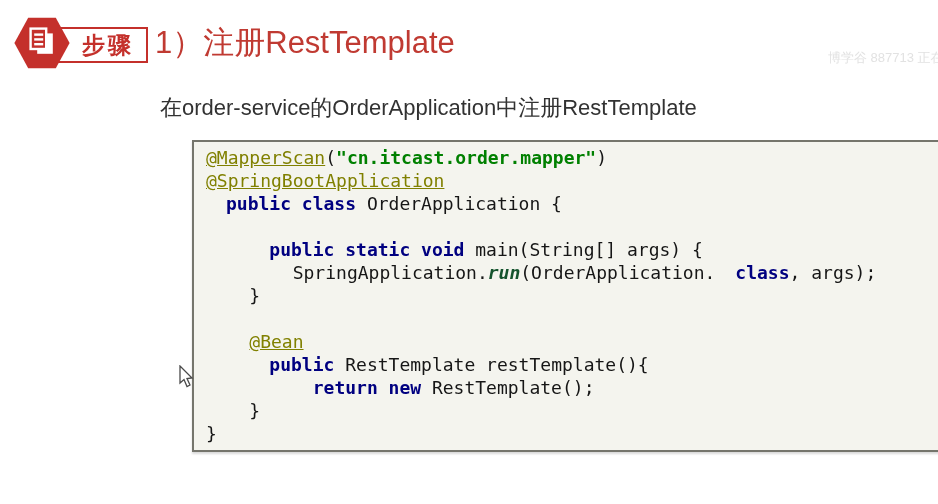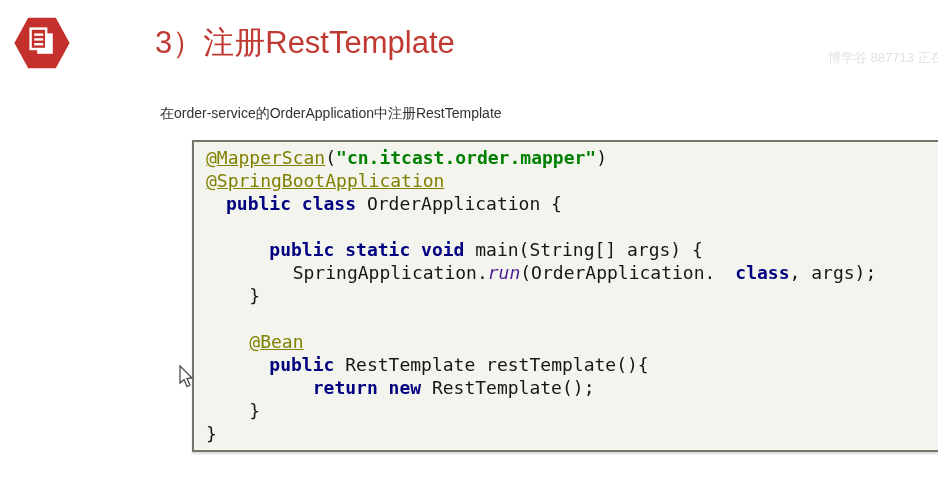--- a/index.html
+++ b/index.html
@@ -31,22 +31,22 @@
   .badge-hex { position: absolute; left: 0; top: 0; width: 60px; height: 60px; }
 
   
   .page-title {
     position: absolute; left: 155px; top: 22px;
     font-size: 31px;
     color: #c03a32;
     white-space: nowrap;
   }
   .subtitle {
-    position: absolute; left: 160px; top: 105px;
-    font-size: 14px;
+    position: absolute; left: 160px; top: 93px;
+    font-size: 22px;
     color: #323232;
     white-space: nowrap;
   }
   .watermark {
     position: absolute; left: 828px; top: 49px;
     font-size: 13px;
     color: #e2e2e2;
     white-space: nowrap;
   }
 
@@ -63,43 +63,46 @@
   .code-block {
     font-family: "DejaVu Sans Mono", "Liberation Mono", monospace;
     font-size: 18px;
     line-height: 23px;
     color: #161616;
     padding: 4px 0 0 12px;
     white-space: pre;
   }
   .code-line { height: 23px; }
   .tk-pl  { color: #161616; }
-  .tk-it  { color: #4c1d95; font-style: italic; }
+  .tk-it  { color: #14532d; font-style: italic; font-weight: bold; }
   .tk-ann { color: #808000; text-decoration: underline; }
   .tk-str { color: #008000; font-weight: bold; }
   .tk-kw  { color: #000080; font-weight: bold; margin-left: 20px; }
 
   
   .cursor { position: absolute; left: 178px; top: 365px; width: 18px; height: 26px; }
 </style>
 </head>
 <body>
 
 <div class="badge">
+  <div class="badge-box">
+    <span class="badge-label">步骤</span>
+  </div>
   <svg class="badge-hex" viewBox="0 0 100 100">
     <polygon points="27,8 73,8 96,50 73,92 27,92 4,50" fill="#c4302b"></polygon>
     <rect x="42" y="34" width="26" height="34" fill="#ffffff"></rect>
     <rect x="31" y="26" width="26" height="34" fill="#c4302b" stroke="#ffffff" stroke-width="4"></rect>
     <line x1="37" y1="36" x2="52" y2="36" stroke="#ffffff" stroke-width="4"></line>
     <line x1="37" y1="44" x2="52" y2="44" stroke="#ffffff" stroke-width="4"></line>
     <line x1="37" y1="52" x2="52" y2="52" stroke="#ffffff" stroke-width="4"></line>
   </svg>
 </div>
 
-<h1 class="page-title" style="font-weight:normal">3）注册RestTemplate</h1>
+<h1 class="page-title" style="font-weight:normal">1）注册RestTemplate</h1>
 <div class="subtitle">在order-service的OrderApplication中注册RestTemplate</div>
 <div class="watermark">博学谷 887713 正在</div>
 
 <div class="code-panel">
   <div class="code-block"><div class="code-line"><span class="tk-ann">@MapperScan</span><span class="tk-pl">(</span><span class="tk-str">"cn.itcast.order.mapper"</span><span class="tk-pl">)</span></div><div class="code-line"><span class="tk-ann">@SpringBootApplication</span></div><div class="code-line"><span class="tk-kw">public class</span><span class="tk-pl"> OrderApplication {</span></div><div class="code-line">&nbsp;</div><div class="code-line"><span class="tk-pl">    </span><span class="tk-kw">public static void</span><span class="tk-pl"> main(String[] args) {</span></div><div class="code-line"><span class="tk-pl">        SpringApplication.</span><span class="tk-it">run</span><span class="tk-pl">(OrderApplication.</span><span class="tk-kw">class</span><span class="tk-pl">, args);</span></div><div class="code-line"><span class="tk-pl">    }</span></div><div class="code-line">&nbsp;</div><div class="code-line"><span class="tk-pl">    </span><span class="tk-ann">@Bean</span></div><div class="code-line"><span class="tk-pl">    </span><span class="tk-kw">public</span><span class="tk-pl"> RestTemplate restTemplate(){</span></div><div class="code-line"><span class="tk-pl">        </span><span class="tk-kw">return new</span><span class="tk-pl"> RestTemplate();</span></div><div class="code-line"><span class="tk-pl">    }</span></div><div class="code-line"><span class="tk-pl">}</span></div></div>
 </div>
 
 <svg class="cursor" viewBox="0 0 18 26">
   <polygon points="2,1 2,18 6,14.5 9,21.5 12,20 9,13.5 14,13" fill="#ffffff" stroke="#4a4a4a" stroke-width="1.3"></polygon>
 </svg>

